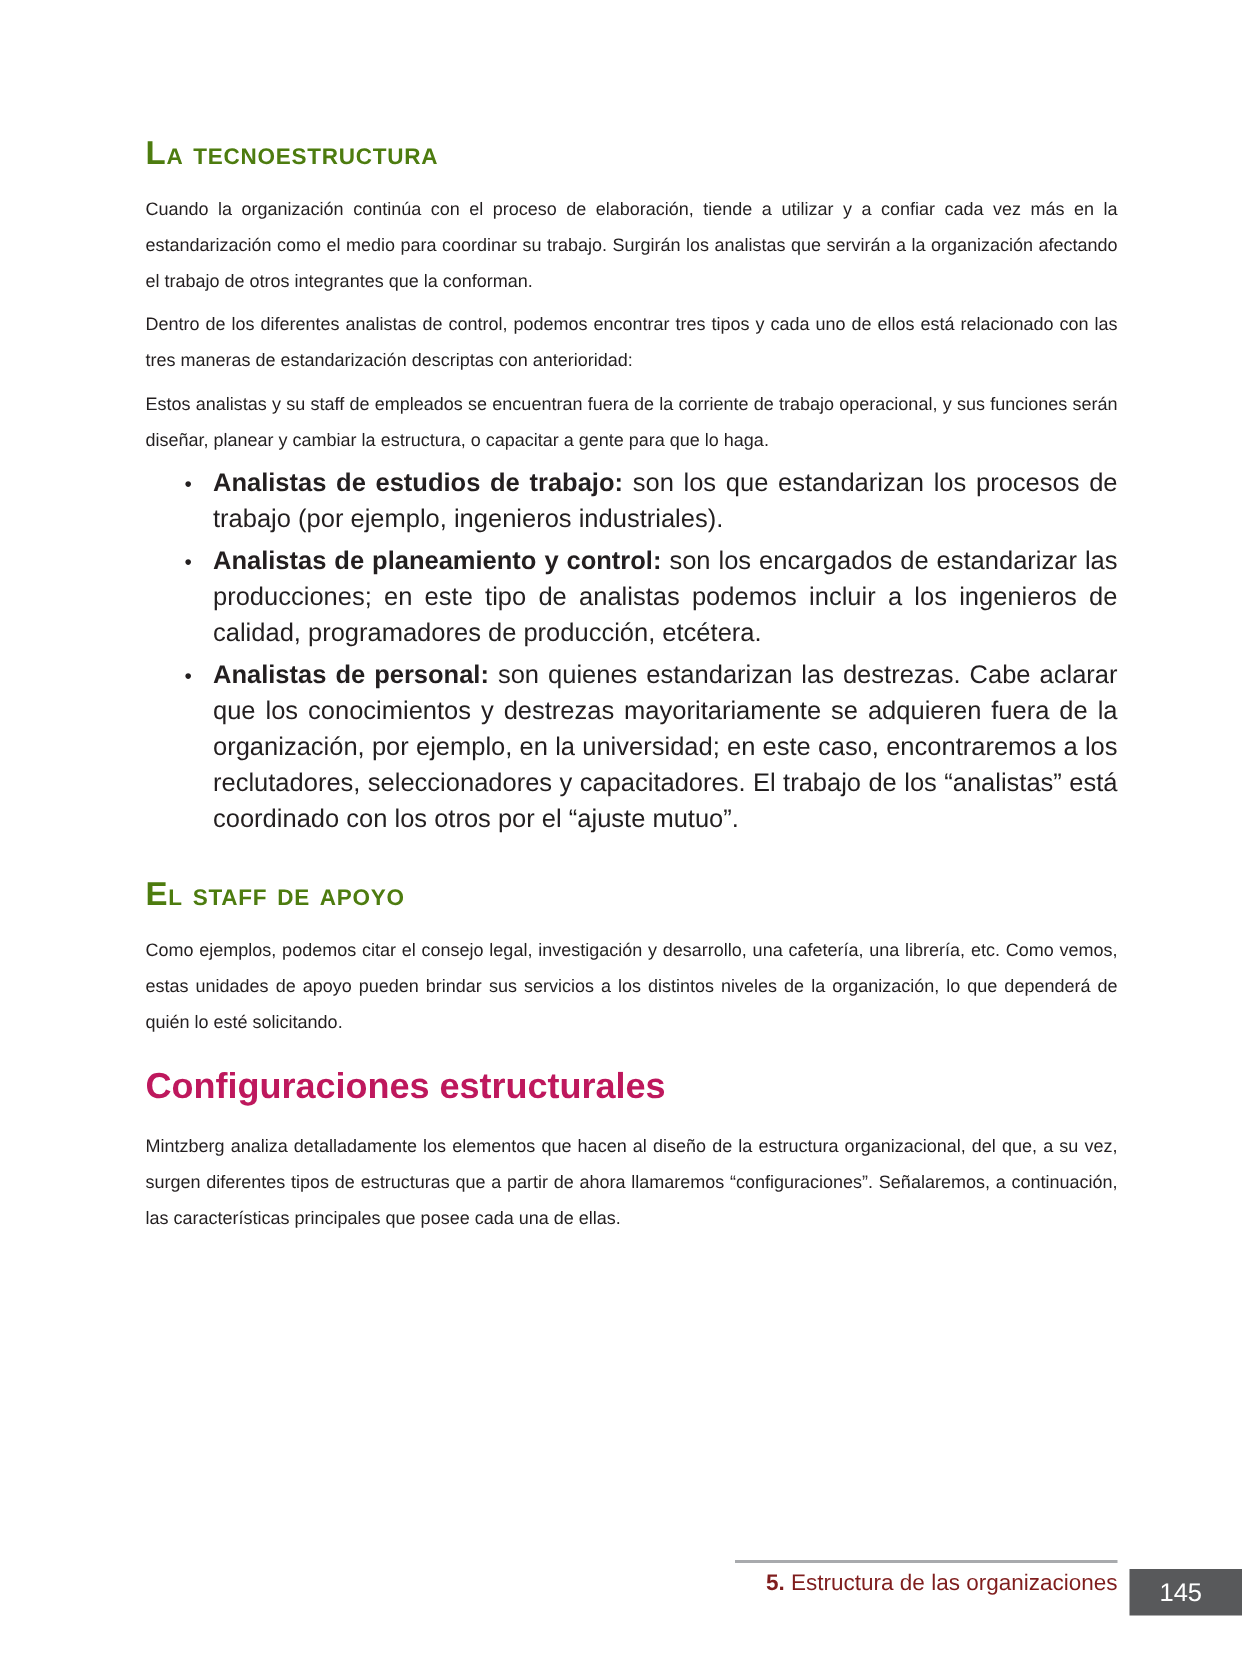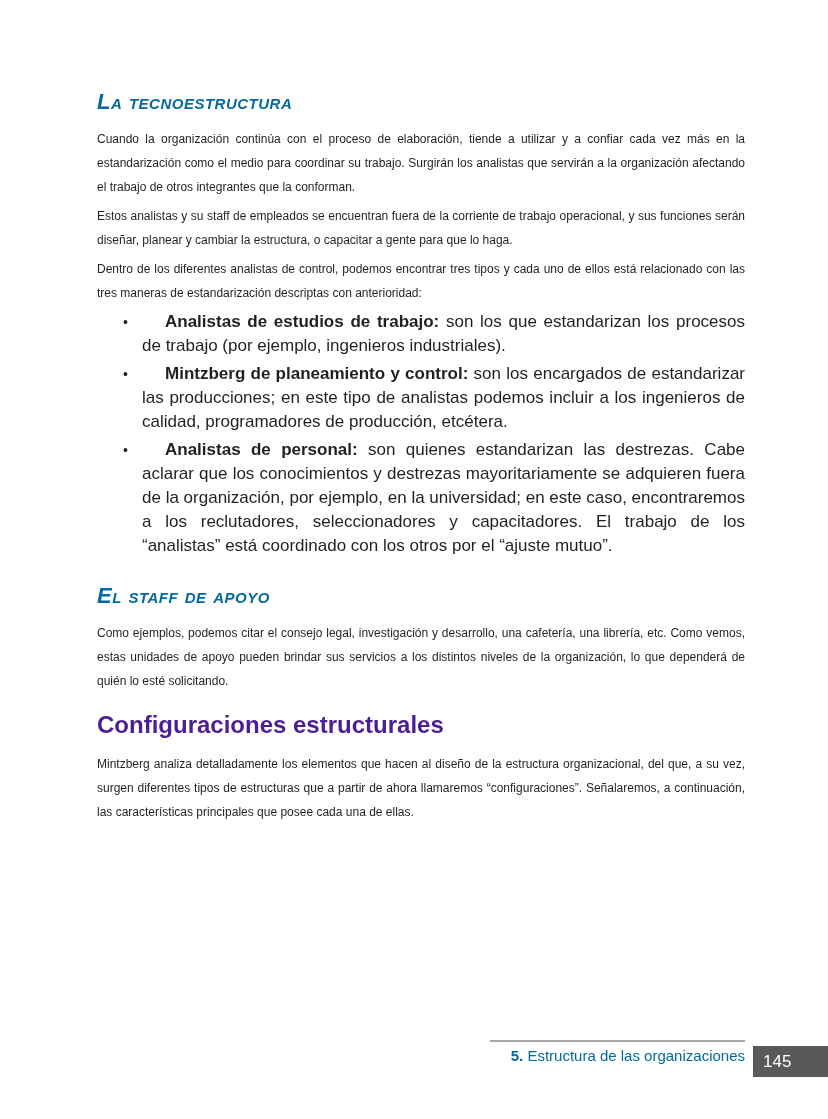--- a/index.html
+++ b/index.html
@@ -17,23 +17,22 @@
       left: 97px;
       top: 90px;
       width: 648px;
     }
     .runin-heading {
       font-variant: small-caps;
       font-weight: bold;
       font-size: 22px;
       line-height: 24px;
       letter-spacing: 0.5px;
-      color: #0369a1;
+      color: #4d7c0f;
       margin: 0 0 13px 0;
-      font-style: italic;
     }
     .runin-heading.spaced { margin-top: 26px; }
     .para {
       font-size: 12px;
       line-height: 24px;
       text-align: justify;
       margin: 0 0 5px 0;
       hyphens: auto;
     }
     .bullets {
@@ -49,84 +48,84 @@
       text-align: justify;
       margin: 0 0 4px 0;
       hyphens: auto;
     }
     .bullet-marker {
       position: absolute;
       left: 26px;
       top: 0;
       font-size: 14px;
     }
-    .bullet-lead { font-weight: bold; margin-left: 23px; }
+    .bullet-lead { font-weight: bold; }
     .section-heading {
       font-size: 24px;
       line-height: 28px;
       font-weight: bold;
-      color: #4c1d95;
+      color: #be185d;
       margin: 18px 0 13px 0;
     }
     .footer-rule {
       position: absolute;
       left: 490px;
       top: 1040px;
       width: 255px;
       height: 2px;
       background: #a8aaad;
     }
     .footer-caption {
       position: absolute;
       right: 83px;
       top: 1046px;
       width: 400px;
       text-align: right;
       font-size: 15px;
       line-height: 20px;
-      color: #0369a1;
+      color: #7f1d1d;
     }
     .page-badge {
       position: absolute;
       right: 0;
       top: 1046px;
       width: 75px;
       height: 31px;
       background: #58595b;
       color: #ffffff;
       font-size: 17px;
       display: flex;
       align-items: center;
       box-sizing: border-box;
-      padding-left: 10px;
+      padding-left: 20px;
     }
   </style>
 </head>
 <body>
 
 <div class="page">
   <main class="content">
 
     <h2 class="runin-heading">La tecnoestructura</h2>
 
     <p class="para">Cuando la organización continúa con el proceso de elaboración, tiende a utilizar y a confiar cada vez más en la estandarización como el medio para coordinar su trabajo. Surgirán los analistas que servirán a la organización afectando el trabajo de otros integrantes que la conforman.</p>
 
+    <p class="para">Dentro de los diferentes analistas de control, podemos encontrar tres tipos y cada uno de ellos está relacionado con las tres maneras de estandarización descriptas con anterioridad:</p>
+
     <p class="para">Estos analistas y su staff de empleados se encuentran fuera de la corriente de trabajo operacional, y sus funciones serán diseñar, planear y cambiar la estructura, o capacitar a gente para que lo haga.</p>
-
-    <p class="para">Dentro de los diferentes analistas de control, podemos encontrar tres tipos y cada uno de ellos está relacionado con las tres maneras de estandarización descriptas con anterioridad:</p>
 
     <ul class="bullets">
       <li class="bullet-item">
         <span class="bullet-marker">•</span>
         <span class="bullet-lead">Analistas de estudios de trabajo:</span>
         <span>son los que estandarizan los procesos de trabajo (por ejemplo, ingenieros industriales).</span>
       </li>
       <li class="bullet-item">
         <span class="bullet-marker">•</span>
-        <span class="bullet-lead">Mintzberg de planeamiento y control:</span>
+        <span class="bullet-lead">Analistas de planeamiento y control:</span>
         <span>son los encargados de estandarizar las producciones; en este tipo de analistas podemos incluir a los ingenieros de calidad, programadores de producción, etcétera.</span>
       </li>
       <li class="bullet-item">
         <span class="bullet-marker">•</span>
         <span class="bullet-lead">Analistas de personal:</span>
         <span>son quienes estandarizan las destrezas. Cabe aclarar que los conocimientos y destrezas mayoritariamente se adquieren fuera de la organización, por ejemplo, en la universidad; en este caso, encontraremos a los reclutadores, seleccionadores y capacitadores. El trabajo de los “analistas” está coordinado con los otros por el “ajuste mutuo”.</span>
       </li>
     </ul>
 
     <h2 class="runin-heading spaced">El staff de apoyo</h2>

